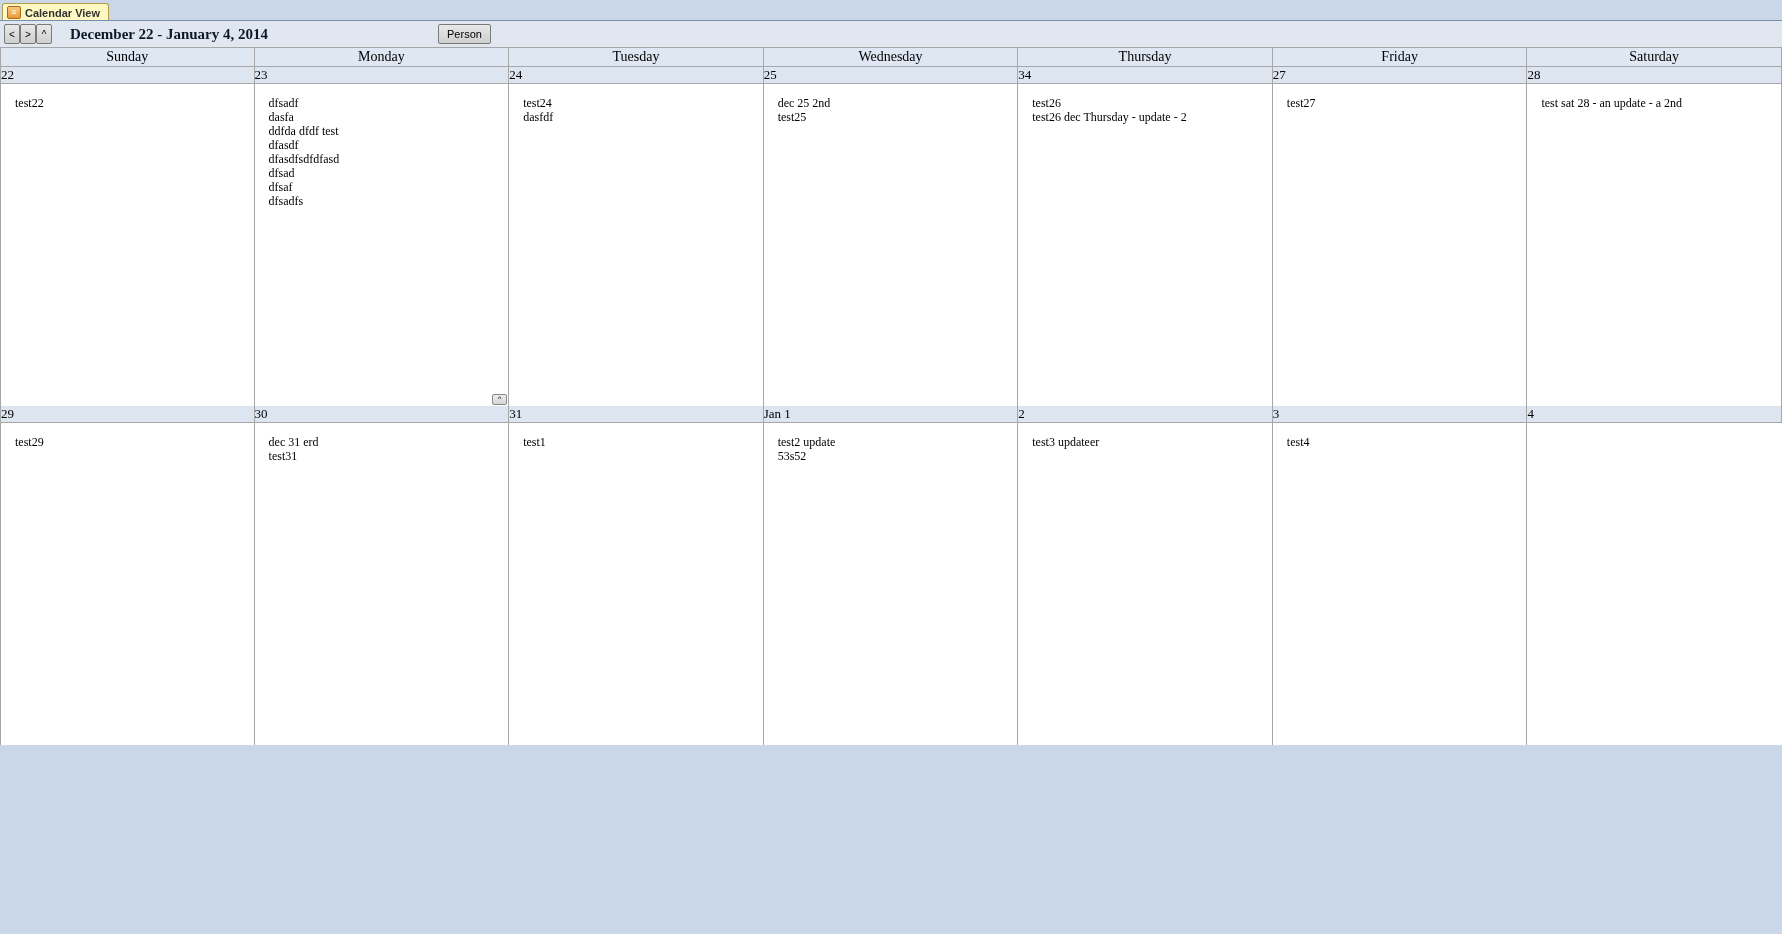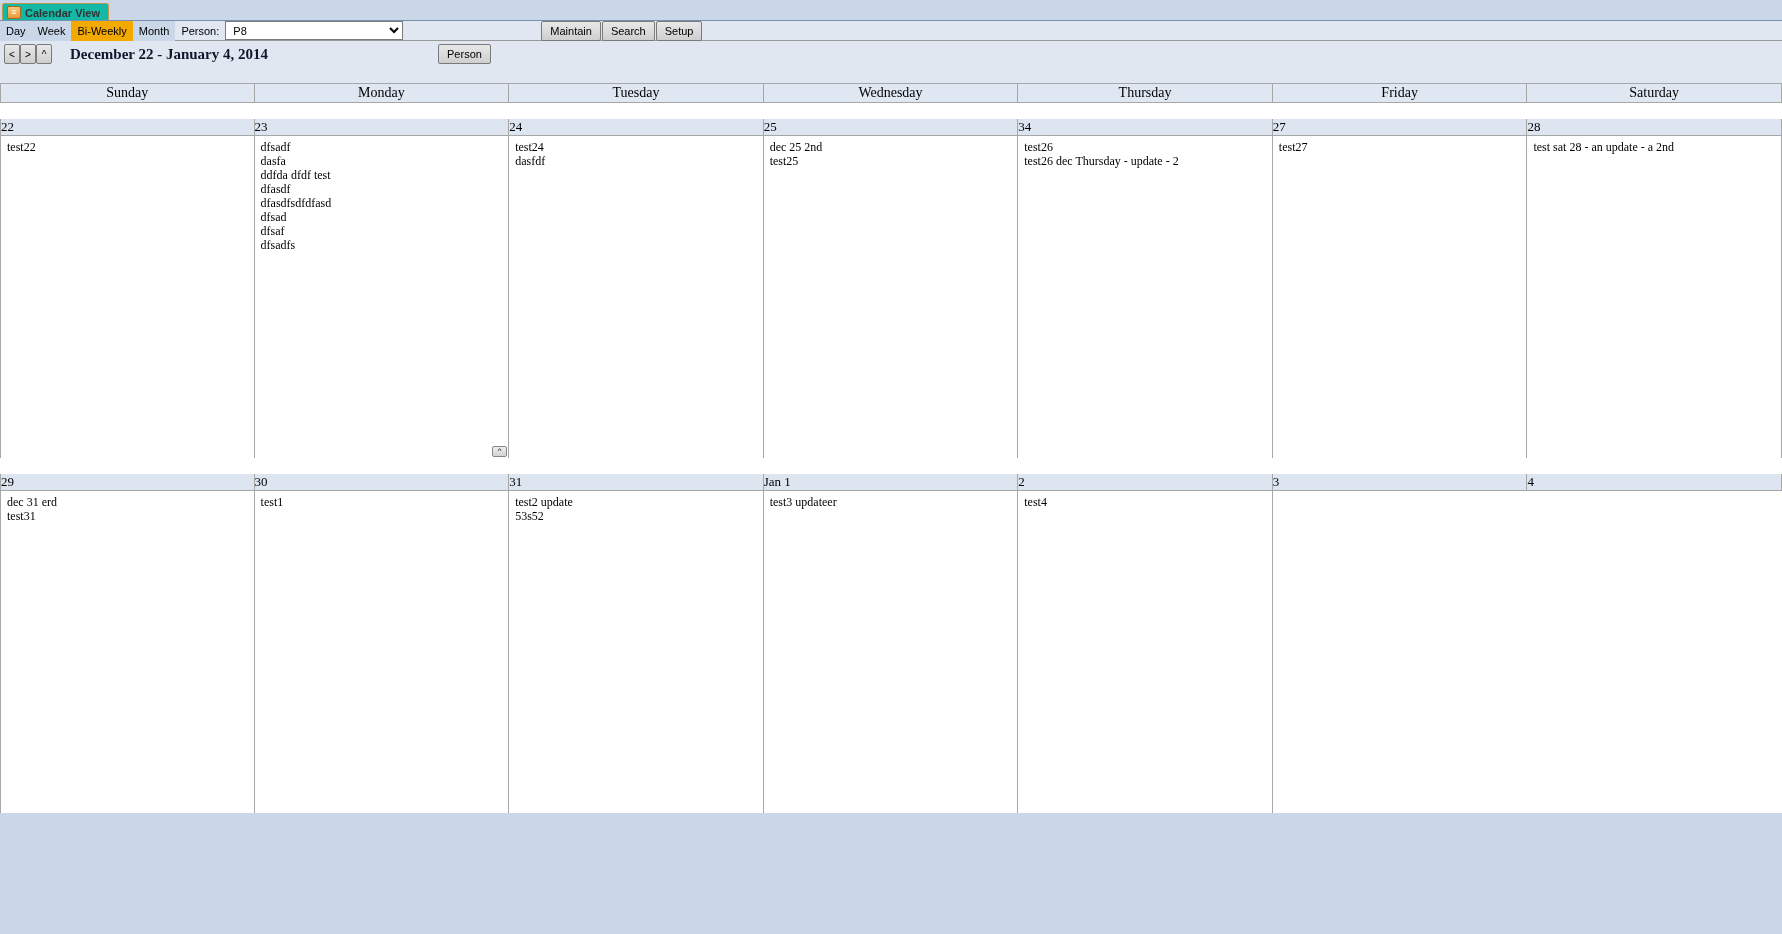--- a/index.html
+++ b/index.html
@@ -12,21 +12,21 @@
   overflow: hidden;
 }
 .tab-bar {
   background: #c9d7e8;
   height: 20px;
   display: flex;
   align-items: flex-end;
   padding-left: 2px;
 }
 .tab {
-  background: #14b8a6;
+  background: #fef9c3;
   border: 1px solid #b89a4a;
   border-bottom: none;
   border-top-left-radius: 3px;
   border-top-right-radius: 3px;
   padding: 2px 8px 1px 4px;
   display: flex;
   align-items: center;
   gap: 4px;
   font-weight: bold;
   color: #333;
@@ -122,21 +122,20 @@
 }
 .print-btn-wrap {
   margin-left: 170px;
 }
 .calendar {
   background: #fff;
 }
 .header-row, .date-row {
   display: grid;
   grid-template-columns: repeat(7, 1fr);
-  margin-top: 16px;
 }
 .header-cell {
   background: #dfe7f2;
   border: 1px solid #a7a7a7;
   border-left: none;
   text-align: center;
   padding: 1px 0;
   font-family: Georgia, "Times New Roman", serif;
   font-size: 14px;
 }
@@ -157,21 +156,21 @@
   grid-template-columns: repeat(7, 1fr);
   height: 322px;
 }
 .day-cell {
   border-right: 1px solid #a7a7a7;
   background: #fff;
   overflow: hidden;
   position: relative;
   font-size: 11px;
   line-height: 14px;
-  padding: 4px;
+  padding: 12px;
 }
 .day-cell:first-child { border-left: 1px solid #a7a7a7; }
 .event {
   font-family: "Times New Roman", Georgia, serif;
   font-size: 12px;
   padding: 0 2px;
   white-space: nowrap;
   overflow: hidden;
   text-overflow: clip;
 }
@@ -195,35 +194,20 @@
 
 <div class="tab-bar">
   <div class="tab">
     <span class="tab-icon"></span>
     <span>Calendar View</span>
   </div>
 </div>
 
 <div class="main-panel">
 
-  <div class="toolbar">
-    <button class="view-btn">Day</button>
-    <button class="view-btn">Week</button>
-    <button class="view-btn active">Bi-Weekly</button>
-    <button class="view-btn">Month</button>
-    <span class="person-label">Person:</span>
-    <select class="person-select">
-      <option>P8</option>
-    </select>
-    <div class="right-buttons">
-      <button class="cmd-btn">Maintain</button>
-      <button class="cmd-btn">Search</button>
-      <button class="cmd-btn">Setup</button>
-    </div>
-  </div>
 
   <div class="nav-row">
     <button class="nav-btn">&lt;</button>
     <button class="nav-btn">&gt;</button>
     <button class="nav-btn">^</button>
     <span class="date-range">December 22 - January 4, 2014</span>
     <div class="print-btn-wrap">
       <button class="cmd-btn">Person</button>
     </div>
   </div>
@@ -286,20 +270,23 @@
           <div class="date-cell">29</div>
           <div class="date-cell">30</div>
           <div class="date-cell">31</div>
           <div class="date-cell">Jan 1</div>
           <div class="date-cell">2</div>
           <div class="date-cell">3</div>
           <div class="date-cell">4</div>
         </div>
         <div class="body-row">
           <div class="day-cell">
+            <div class="event">test29</div>
+          </div>
+          <div class="day-cell">
             <div class="event">dec 31 erd</div>
             <div class="event">test31</div>
           </div>
           <div class="day-cell">
             <div class="event">test1</div>
           </div>
           <div class="day-cell">
             <div class="event">test2 update</div>
             <div class="event">53s52</div>
           </div>

